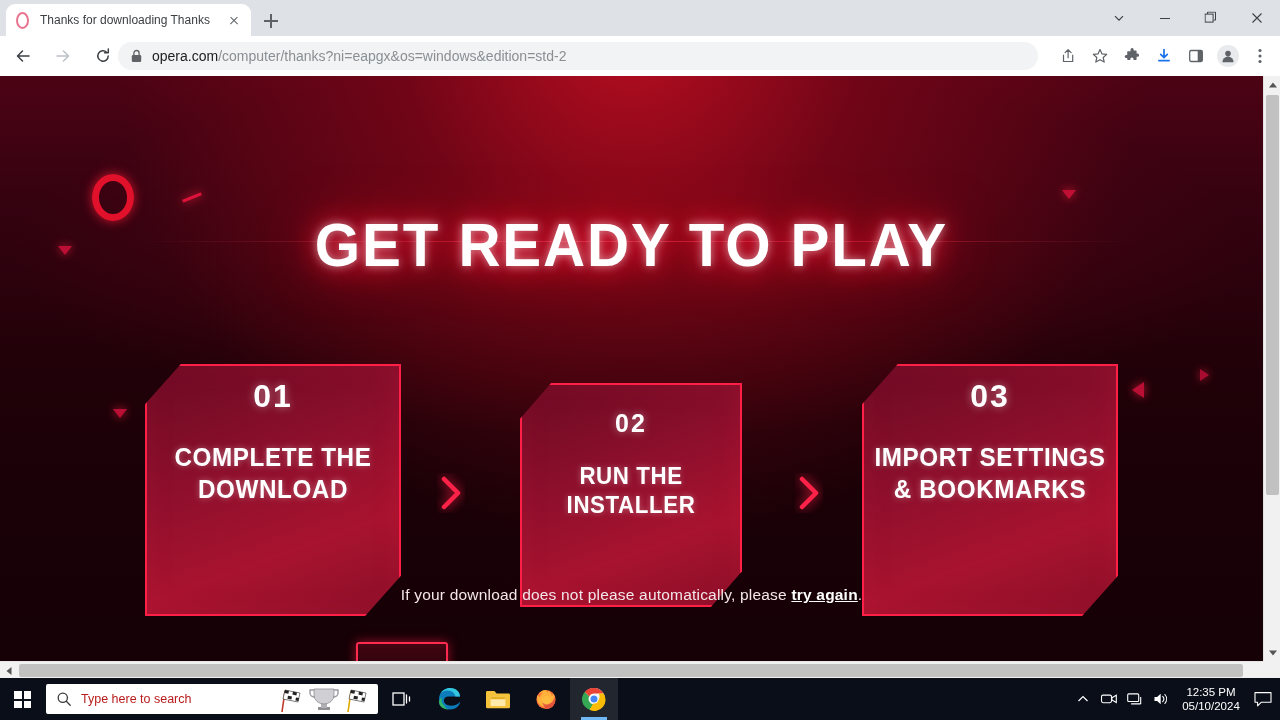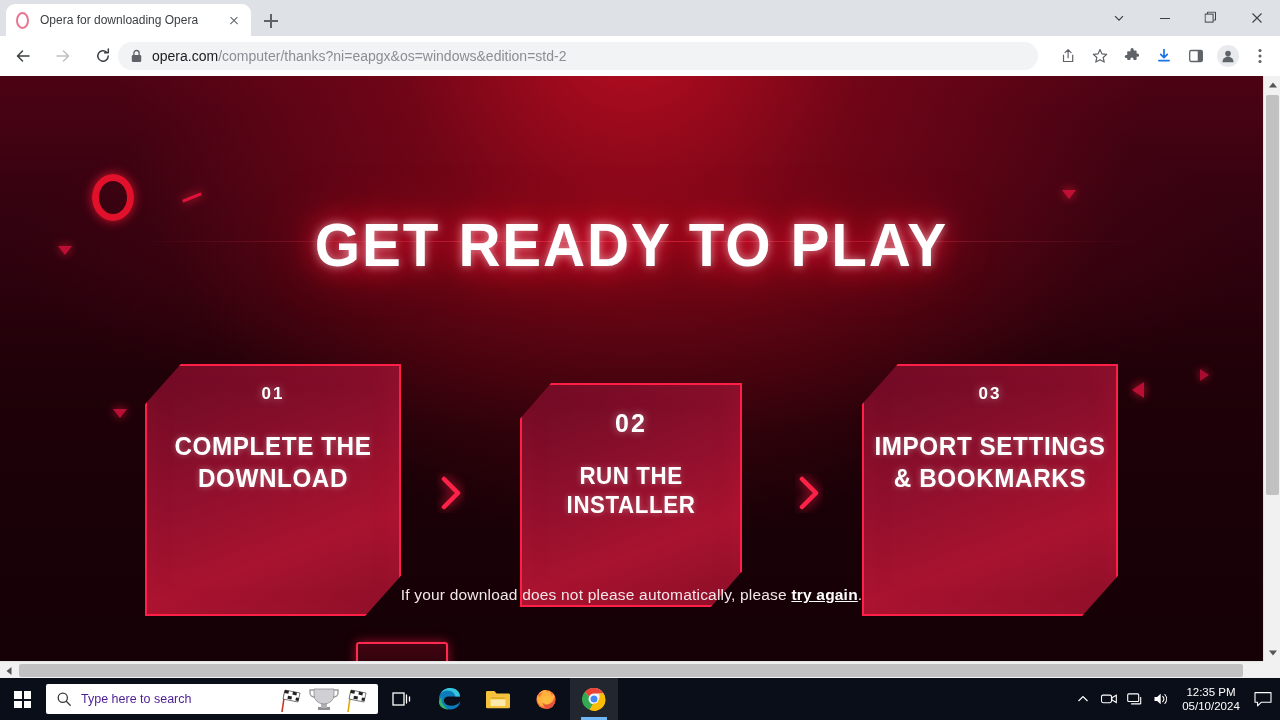--- a/index.html
+++ b/index.html
@@ -120,21 +120,21 @@
     box-shadow:0 0 14px rgba(255,25,60,0.55), inset 0 0 30px rgba(255,30,70,0.12);
     clip-path:polygon(14% 0, 100% 0, 100% 84%, 86% 100%, 0 100%, 0 16%);
     display:flex; flex-direction:column; align-items:center;
     color:#fff; text-align:center;
   }
   .card-a { left:145px; top:83px; width:256px; height:252px; }
   .card-b { left:520px; top:102px; width:222px; height:224px; }
   .card-c { left:862px; top:83px; width:256px; height:252px; }
 
   .card-num {
-    font-size:17px; font-weight:700; letter-spacing:2px; margin-top:18px;
+    font-size:32px; font-weight:700; letter-spacing:2px; margin-top:12px;
     text-shadow:0 0 8px rgba(255,255,255,0.45);
   }
   .card-b .card-num { margin-top:24px; font-size:25px; }
   .card-title {
     font-size:25px; font-weight:700; line-height:1.28; margin-top:26px;
     letter-spacing:0.6px; text-shadow:0 0 7px rgba(255,255,255,0.35);
     transform:scaleX(0.97);
   }
   .card-b .card-title { font-size:23px; margin-top:24px; }
 
@@ -212,21 +212,21 @@
   .win-logo {
     position:absolute; left:14px; top:13px; width:17px; height:17px;
     display:grid; grid-template-columns:1fr 1fr; grid-template-rows:1fr 1fr; gap:2px;
   }
   .win-logo i { background:#fff; display:block; }
   .search-box {
     width:332px; height:30px; margin-left:0; background:#fff; border-radius:2px;
     display:flex; align-items:center; padding:0 10px; position:relative; overflow:hidden;
   }
   .search-box .mag { width:16px; height:16px; position:relative; flex:0 0 16px; margin-right:9px; }
-  .search-ph { font-size:12.5px; color:#4c1d95; }
+  .search-ph { font-size:12.5px; color:#b91c1c; }
   .race-icons { position:absolute; right:6px; top:2px; width:98px; height:28px; }
   .tbbtn { width:48px; height:42px; position:relative; }
   .tbbtn.active { background:rgba(255,255,255,0.10); }
   .tbbtn.active::after {
     content:""; position:absolute; left:11px; bottom:0; width:26px; height:3px; background:#6fb8f5;
   }
   .tbbtn svg, .tbbtn .ic { position:absolute; left:50%; top:50%; transform:translate(-50%,-50%); }
 
   .tray { position:absolute; right:0; top:0; height:42px; display:flex; align-items:center; }
   .tray-ic { width:26px; height:42px; position:relative; }
@@ -240,21 +240,21 @@
 </head>
 <body>
 
 <div id="screen">
 
   <div class="tabstrip">
     <div class="tab">
       <span class="tab-favicon">
           <span class="ring"></span>
         </span>
-      <span class="tab-title">Opera for downloading Opera</span>
+      <span class="tab-title">Thanks for downloading Thanks</span>
       <span class="tab-close"></span>
     </div>
     <div class="newtab"></div>
 
     <div class="wincontrols">
       <div class="wc">
         <svg width="12" height="12" viewBox="0 0 12 12">
             <path d="M2 4.2 L6 8.2 L10 4.2" fill="none" stroke="#3c4043" stroke-width="1.2"></path>
           </svg>
       </div>

